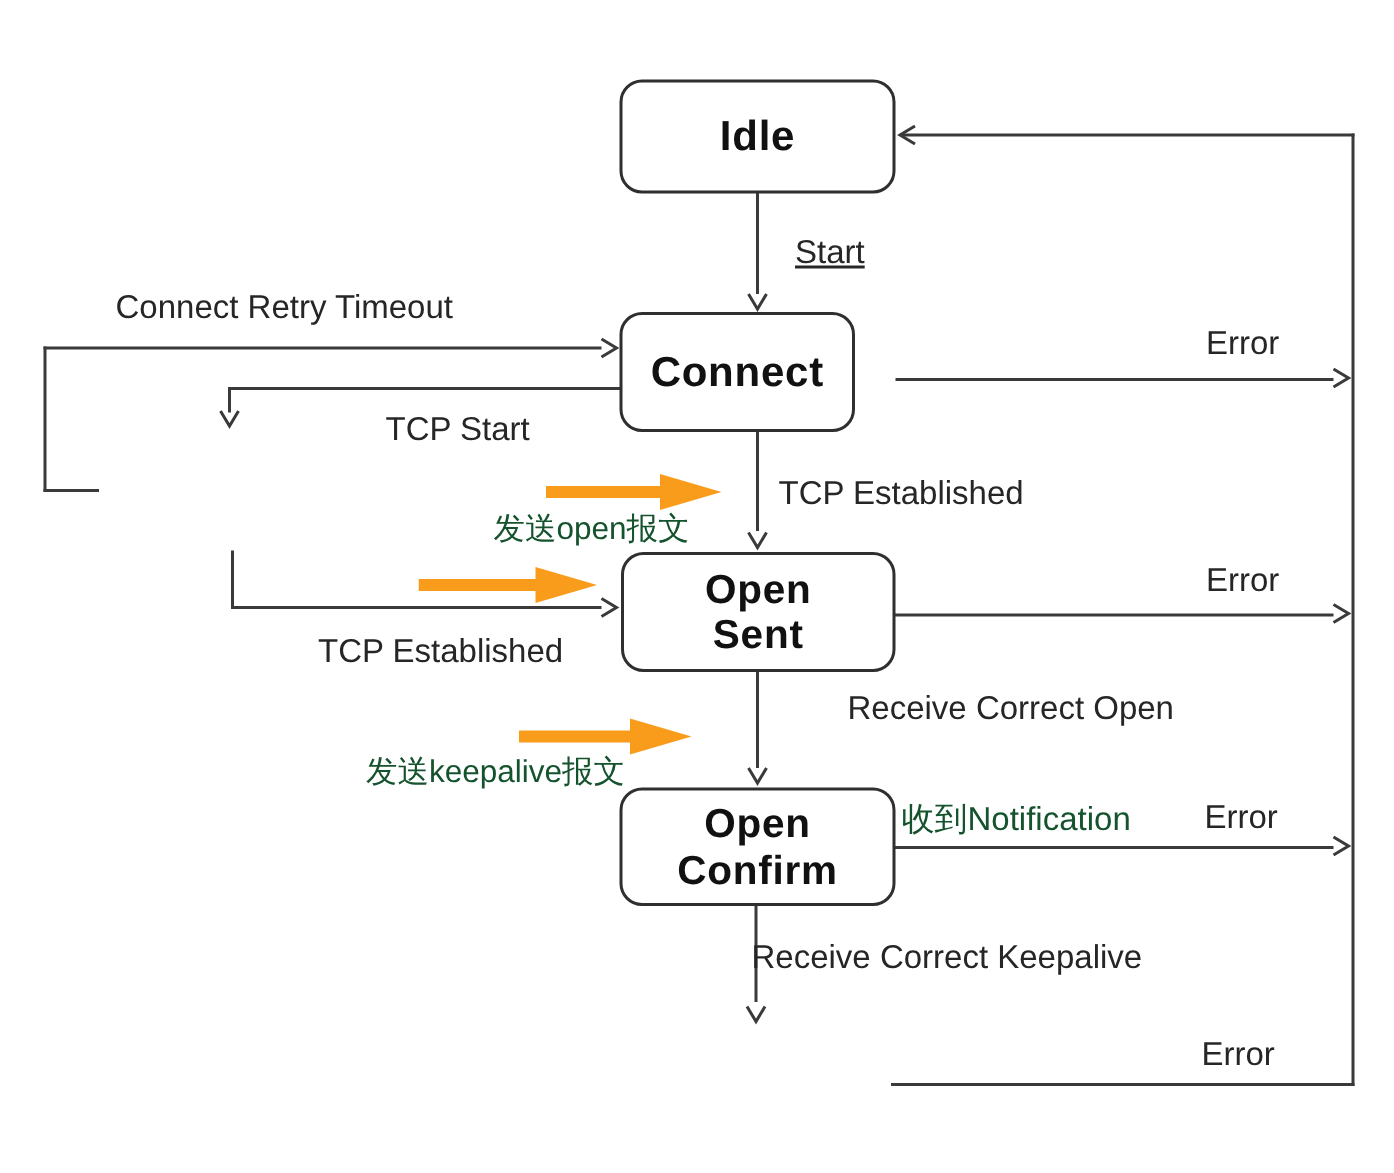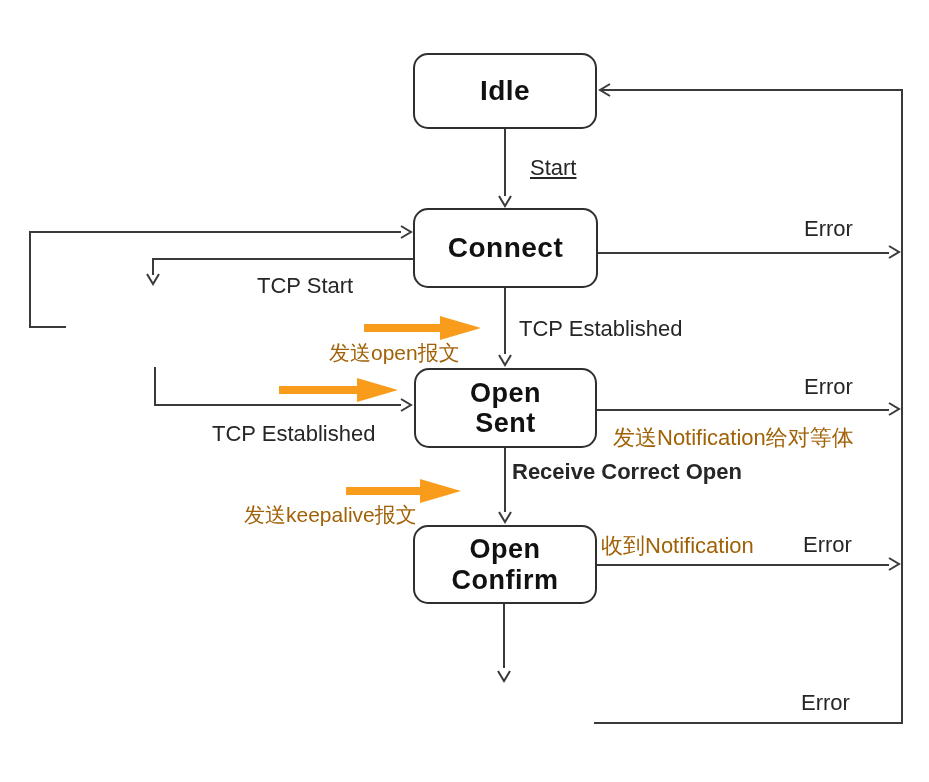--- a/index.html
+++ b/index.html
@@ -33,34 +33,34 @@
   .ah{position:absolute;width:16px;height:16px;z-index:2;}
   .ah svg{display:block;}
   .lbl{
     position:absolute;
     font-size:22px;
     color:#262626;
     white-space:nowrap;
     z-index:4;
     line-height:1.1;
   }
-  .lbl-cjk{font-size:21px;color:#a16207;}
+  .lbl-cjk{font-size:21px;color:#14532d;}
   .oarrow{position:absolute;z-index:2;}
   .oarrow svg{display:block;}
 </style>
 </head>
 <body>
 
 <div class="canvas">
 
   <div class="state" style="left:413px;top:53px;width:184px;height:76px;">
     <span class="state-label">Idle</span>
   </div>
 
-  <div class="state" style="left:413px;top:208px;width:185px;height:80px;">
+  <div class="state" style="left:413px;top:208px;width:157px;height:80px;">
     <span class="state-label">Connect</span>
   </div>
 
 
   <div class="state" style="left:414px;top:368px;width:183px;height:80px;">
     <span class="state-label" style="font-size:27px;">Open
 Sent</span>
   </div>
 
   <div class="state" style="left:413px;top:525px;width:184px;height:79px;">
@@ -164,37 +164,38 @@
       </svg>
   </div>
   <div class="oarrow" style="left:346px;top:478px;">
     <svg width="116" height="26" viewBox="0 0 116 26">
         <polygon points="0,9 74,9 74,1 115,13 74,25 74,17 0,17" fill="#F99C1B"></polygon>
       </svg>
   </div>
 
   <div class="lbl" style="left:530px;top:156px;text-decoration:underline;">Start</div>
 
+  <div class="lbl" style="left:77px;top:193px;">Connect Retry Timeout</div>
 
   <div class="lbl" style="left:257px;top:274px;">TCP Start</div>
 
   <div class="lbl" style="left:519px;top:317px;">TCP Established</div>
 
   <div class="lbl lbl-cjk" style="left:329px;top:341px;">发送open报文</div>
 
   <div class="lbl" style="left:212px;top:422px;">TCP Established</div>
 
-  <div class="lbl" style="left:512px;top:460px;font-weight:bold;">Receive Correct Open</div>
-
-  <div class="lbl lbl-cjk" style="left:613px;top:426px;font-size:22px;">发送Notification给对等体</div>
+  <div class="lbl" style="left:565px;top:460px;">Receive Correct Open</div>
+
 
   <div class="lbl lbl-cjk" style="left:601px;top:534px;font-size:22px;">收到Notification</div>
 
   <div class="lbl lbl-cjk" style="left:244px;top:503px;">发送keepalive报文</div>
 
+  <div class="lbl" style="left:501px;top:626px;">Receive Correct Keepalive</div>
 
   <div class="lbl" style="left:804px;top:217px;">Error</div>
 
   <div class="lbl" style="left:804px;top:375px;">Error</div>
 
   <div class="lbl" style="left:803px;top:533px;">Error</div>
 
   <div class="lbl" style="left:801px;top:691px;">Error</div>
 
 </div>

